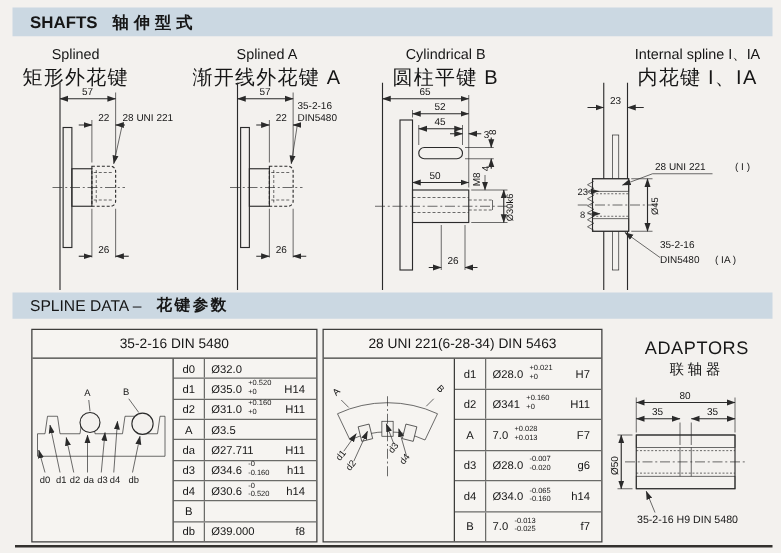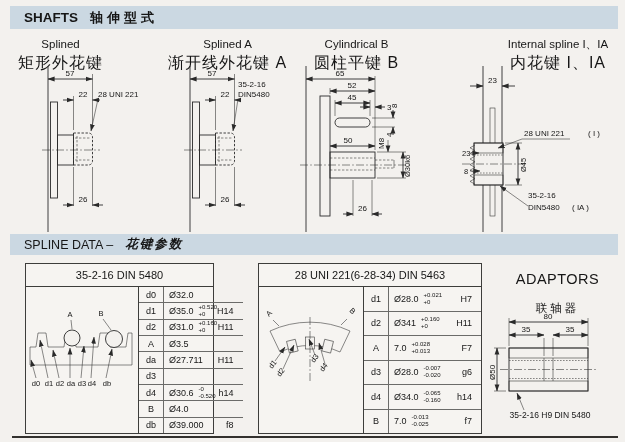--- a/index.html
+++ b/index.html
@@ -3,53 +3,53 @@
 <meta charset="utf-8">
 <style>
   html,body{margin:0;padding:0;}
   body{width:625px;height:442px;position:relative;overflow:hidden;
        background:#f3f1ee;font-family:"Liberation Sans",sans-serif;color:#161616;}
   .bar{position:absolute;left:10px;width:608px;background:#cbd8e2;
        display:flex;align-items:center;box-sizing:border-box;padding-left:14px;}
   #bar1{top:6px;height:23px;font-size:13.5px;font-weight:bold;}
   #bar2{top:234px;height:21px;font-size:12.5px;font-weight:normal;}
   .bar .zh{margin-left:12px;letter-spacing:4px;font-size:13px;}
-  #bar2 .zh{letter-spacing:2px;font-size:12.5px;font-weight:bold;font-style:italic;}
+  #bar2 .zh{letter-spacing:2px;font-size:12.5px;font-weight:bold;}
   .typ{position:absolute;top:36px;font-size:11.5px;line-height:1.4;text-align:center;}
   .typ .zh{font-size:16px;letter-spacing:1px;}
   #typ4{text-align:center;width:172px;}
   svg{position:absolute;}
   svg text{font-family:"Liberation Sans",sans-serif;fill:#161616;}
   .dt{font-size:8px;} .dts{font-size:7.5px;} .dtl{font-size:8.5px;}
   .mid{text-anchor:middle;}
   .ln{stroke:#2a2a2a;stroke-width:0.9;fill:none;}
   .tn{stroke:#2a2a2a;stroke-width:0.55;fill:none;}
   .dsh{stroke-dasharray:2.4 1.6;}
   .dot2{stroke-dasharray:1.6 1.4;}
   .cln{stroke:#2a2a2a;stroke-width:0.55;fill:none;stroke-dasharray:8 2.2 1.6 2.2;}
   .fw{fill:#f3f1ee;}
   .tbl{position:absolute;top:263px;height:171px;border:1.4px solid #3d3d3b;
        box-sizing:border-box;display:flex;flex-direction:column;background:#f6f4f1;}
-  #tbl1{left:25px;width:189px;} #tbl2{left:258px;width:224px;}
+  #tbl1{left:25px;width:229px;} #tbl2{left:258px;width:224px;}
   .tbl-h{height:22px;border-bottom:1.3px solid #3d3d3b;display:flex;align-items:center;
          justify-content:center;font-size:11px;flex:none;}
   .tbl-b{flex:1;display:flex;min-height:0;}
   .tbl-draw{position:relative;border-right:1.3px solid #3d3d3b;flex:none;}
   #tbl1 .tbl-draw{width:112px;} #tbl2 .tbl-draw{width:104px;}
   .tbl-rows{flex:1;display:flex;flex-direction:column;}
   .row{flex:1;display:flex;border-bottom:1px solid #6b6b69;min-height:0;}
   .row:last-child{border-bottom:none;}
   .rk{width:24px;border-right:1px solid #6b6b69;display:flex;align-items:center;
       justify-content:center;font-size:9px;flex:none;}
   .rv{flex:1;display:flex;align-items:center;padding-left:5px;font-size:9px;}
   .tol{display:flex;flex-direction:column;font-size:6px;line-height:1.15;margin-left:5px;}
   .fit{margin-left:auto;padding-right:9px;font-size:9px;}
   #adapt-title{position:absolute;left:490px;top:271px;width:135px;text-align:center;}
   #adapt-title .en{font-size:14.5px;letter-spacing:0.5px;}
-  #adapt-title .zh{font-size:11.5px;letter-spacing:3px;margin-top:14px;}
+  #adapt-title .zh{font-size:11.5px;letter-spacing:3px;margin-top:1px;}
   #botline{position:absolute;left:12px;top:436px;width:606px;height:2px;background:#33312e;}
 </style>
 </head>
 <body>
 
 <svg width="0" height="0" style="position:absolute">
   <defs>
     <marker id="arw" orient="auto-start-reverse" markerUnits="userSpaceOnUse" markerWidth="7" markerHeight="6" refX="6.6" refY="3" viewBox="0 0 7 6">
       <path d="M0,0.6 L7,3 L0,5.4 Z" fill="#2a2a2a"></path>
     </marker>
@@ -62,21 +62,21 @@
 
 <div class="bar" id="bar1">
   <span class="en">SHAFTS</span>
   <span class="zh">轴伸型式</span>
 </div>
 
 <div class="typ" style="left:18px">
   <div>Splined</div>
   <div class="zh">矩形外花键</div>
 </div>
-<div class="typ" style="left:168px">
+<div class="typ" style="left:154px">
   <div>Splined A</div>
   <div class="zh">渐开线外花键 A</div>
 </div>
 <div class="typ" style="left:314px">
   <div>Cylindrical B</div>
   <div class="zh">圆柱平键 B</div>
 </div>
 <div class="typ" id="typ4" style="left:472px">
   <div>Internal spline I、IA</div>
   <div class="zh">内花键 I、IA</div>
@@ -286,42 +286,42 @@
             <span>Ø27.711</span>
             <span class="tol">
               <span></span>
               <span></span>
             </span>
             <span class="fit">H11</span>
           </span>
         </div>
       <div class="row">
           <span class="rk">d3</span>
+          <span class="rv">
+            <span>Ø34.6</span>
+            <span class="tol">
+              <span>-0</span>
+              <span>-0.160</span>
+            </span>
+            <span class="fit">h11</span>
+          </span>
         </div>
       <div class="row">
           <span class="rk">d4</span>
           <span class="rv">
             <span>Ø30.6</span>
             <span class="tol">
               <span>-0</span>
               <span>-0.520</span>
             </span>
             <span class="fit">h14</span>
           </span>
         </div>
       <div class="row">
           <span class="rk">B</span>
-          <span class="rv">
-            <span>Ø4.0</span>
-            <span class="tol">
-              <span></span>
-              <span></span>
-            </span>
-            <span class="fit"></span>
-          </span>
         </div>
       <div class="row">
           <span class="rk">db</span>
           <span class="rv">
             <span>Ø39.000</span>
             <span class="tol">
               <span></span>
               <span></span>
             </span>
             <span class="fit">f8</span>

